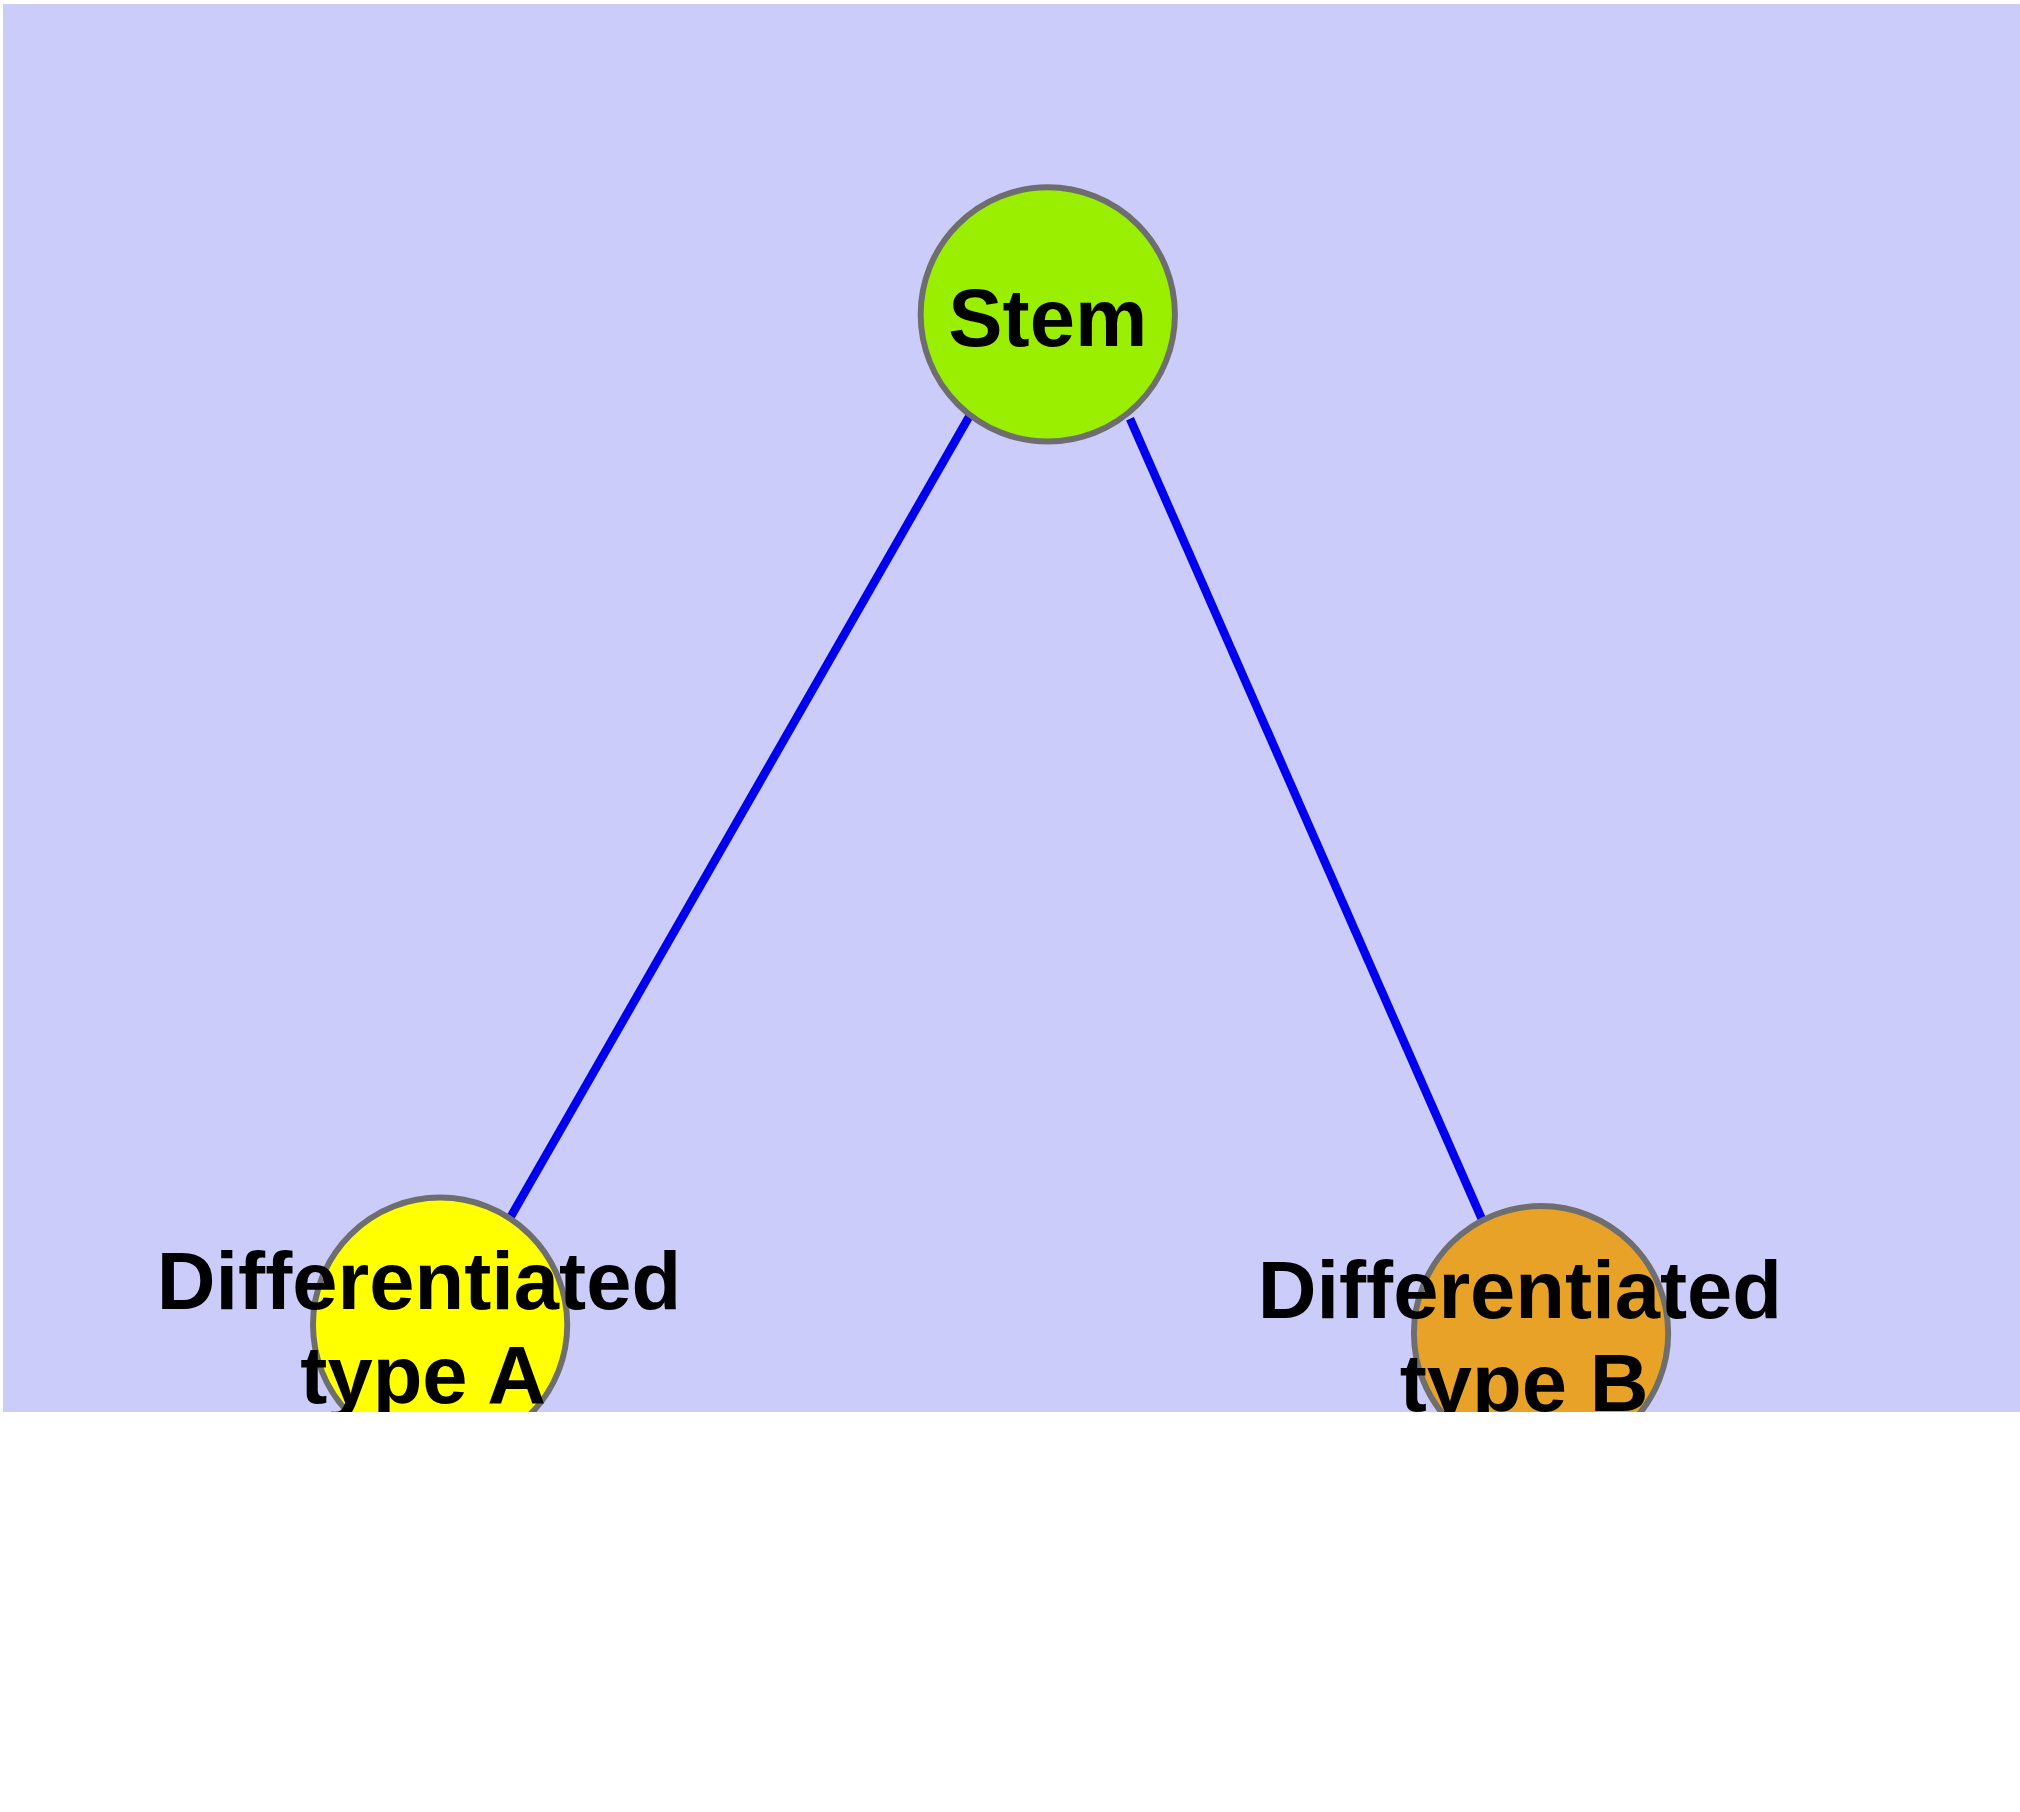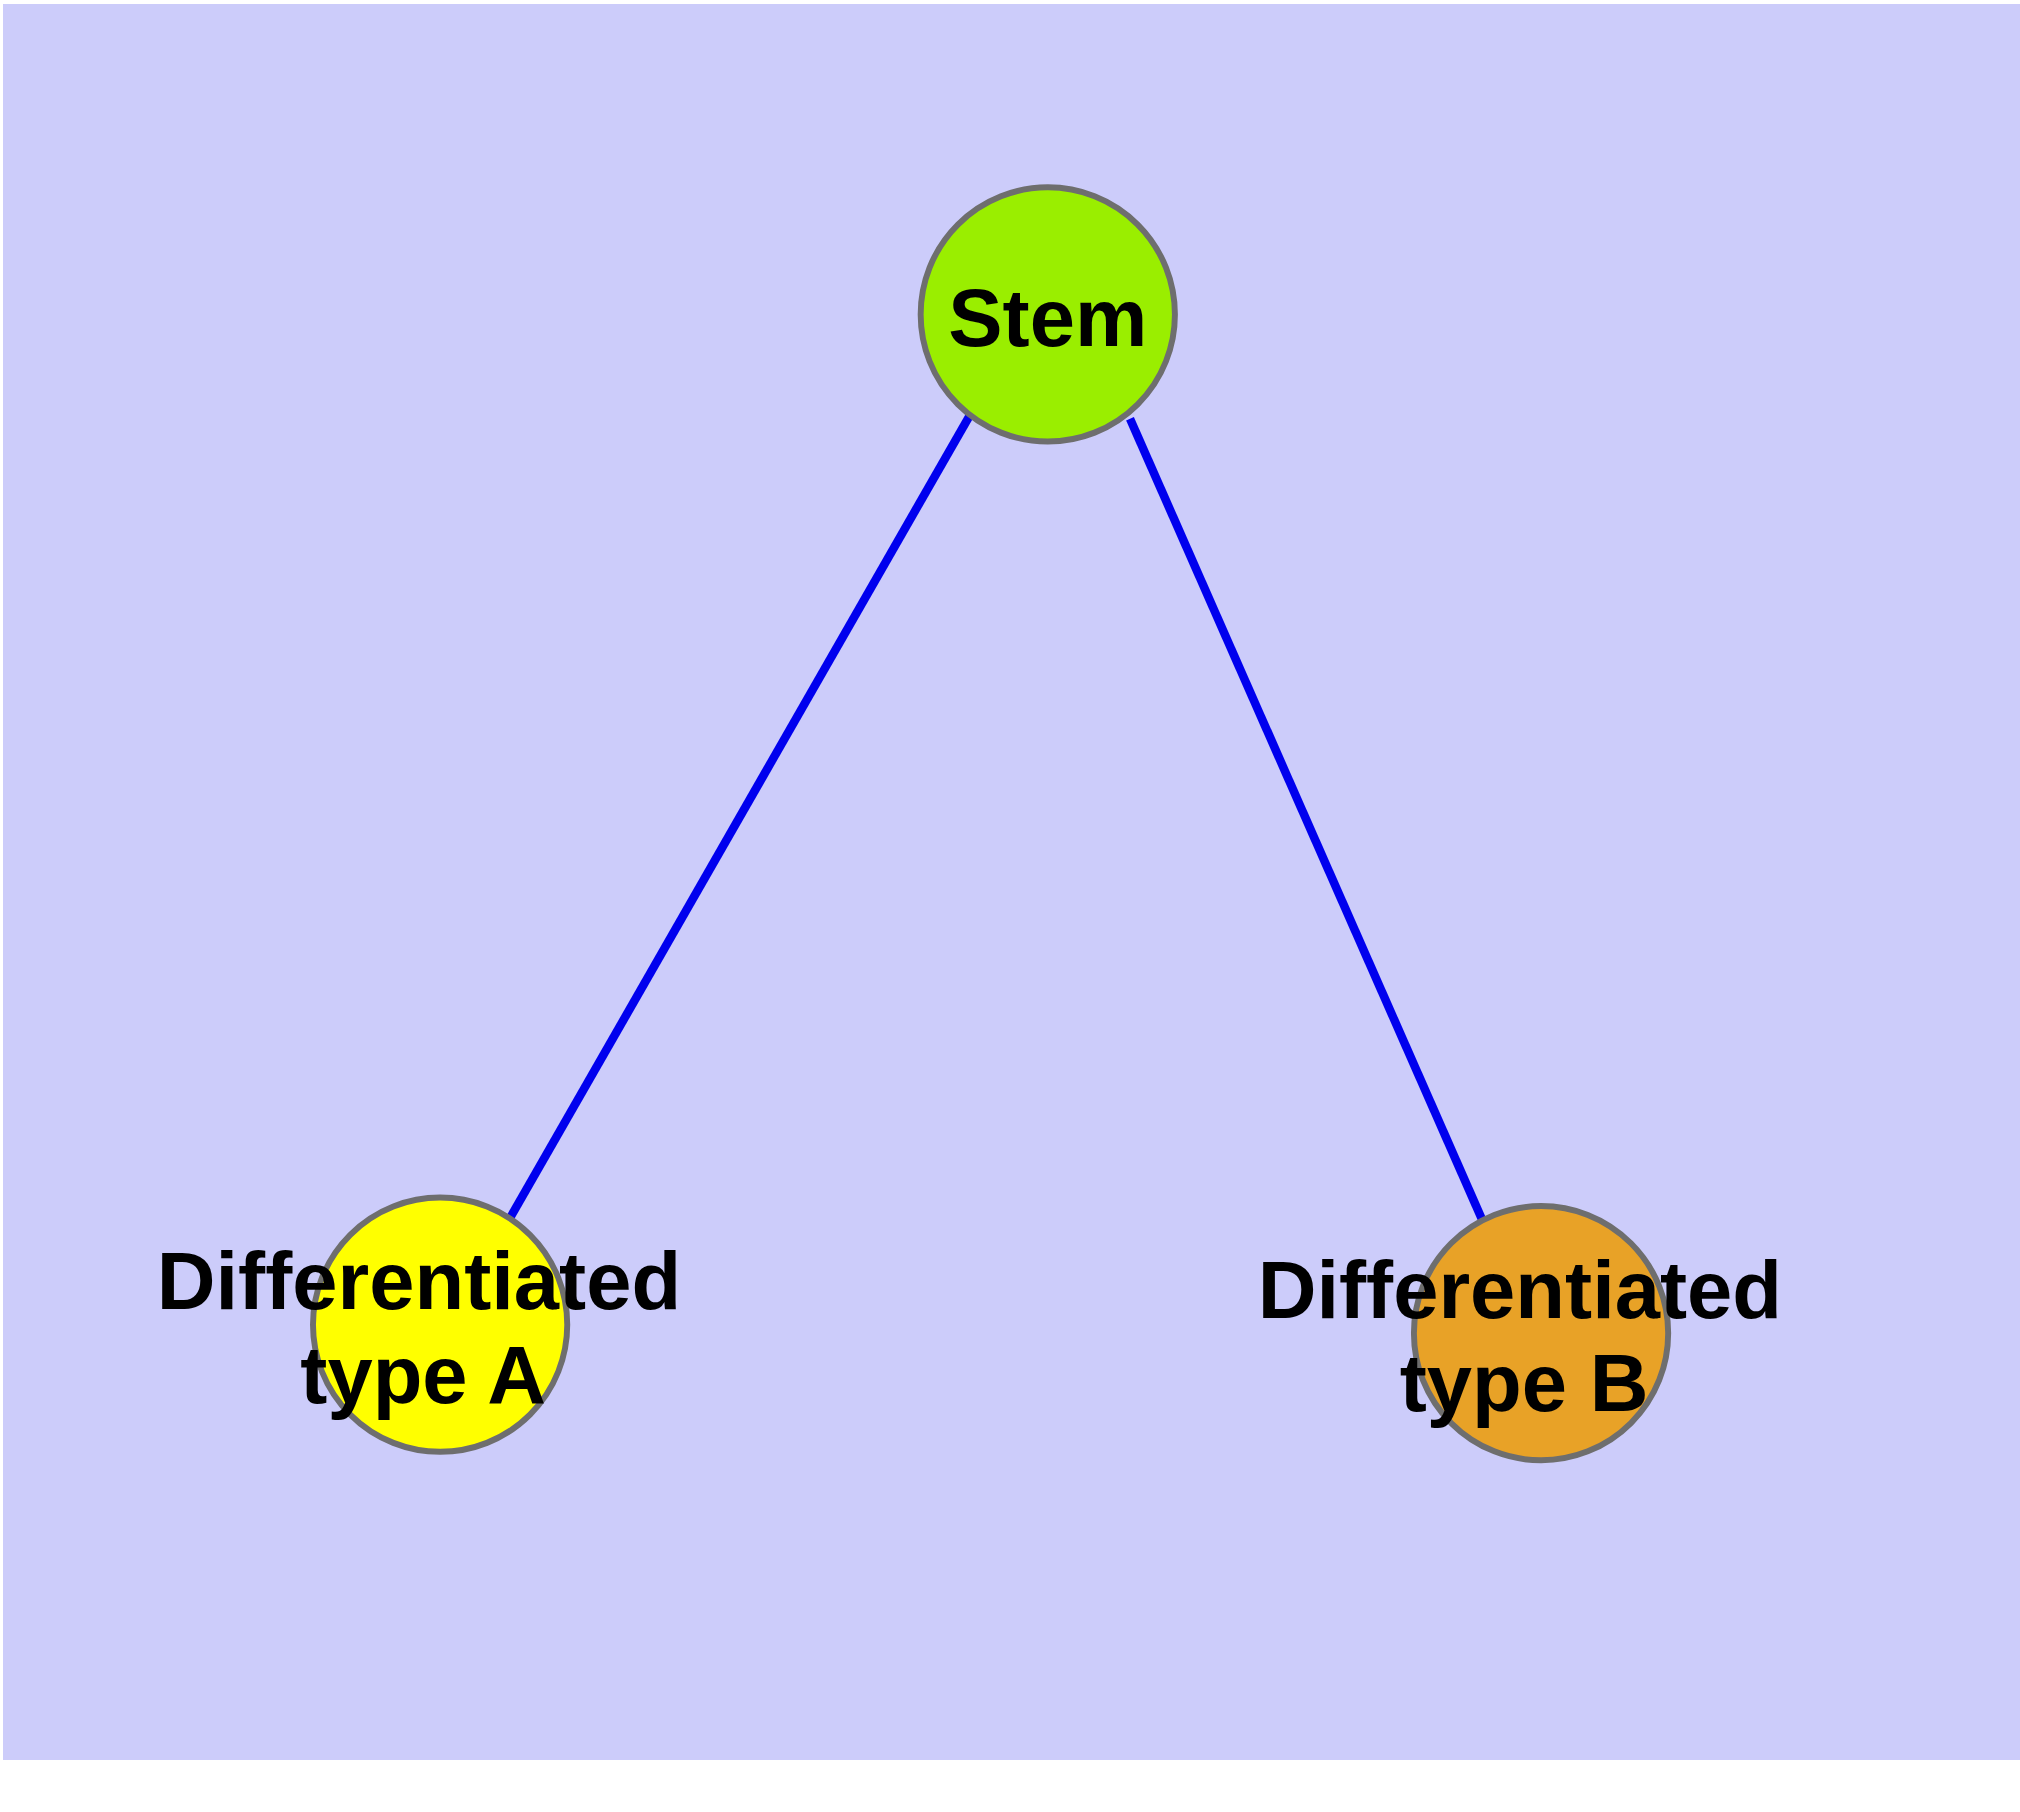--- a/index.html
+++ b/index.html
@@ -3,21 +3,21 @@
 <meta charset="utf-8">
 <style>
   html, body {
     margin: 0;
     padding: 0;
     background: #ffffff;
   }
   #stage {
     position: relative;
     width: 2021px;
-    height: 1760px;
+    height: 1412px;
     background: #ffffff;
     overflow: hidden;
     font-family: "Liberation Sans", "DejaVu Sans", sans-serif;
   }
   #canvas {
     position: absolute;
     left: 3.4px;
     top: 4.2px;
     width: 2017px;
     height: 1808px;

